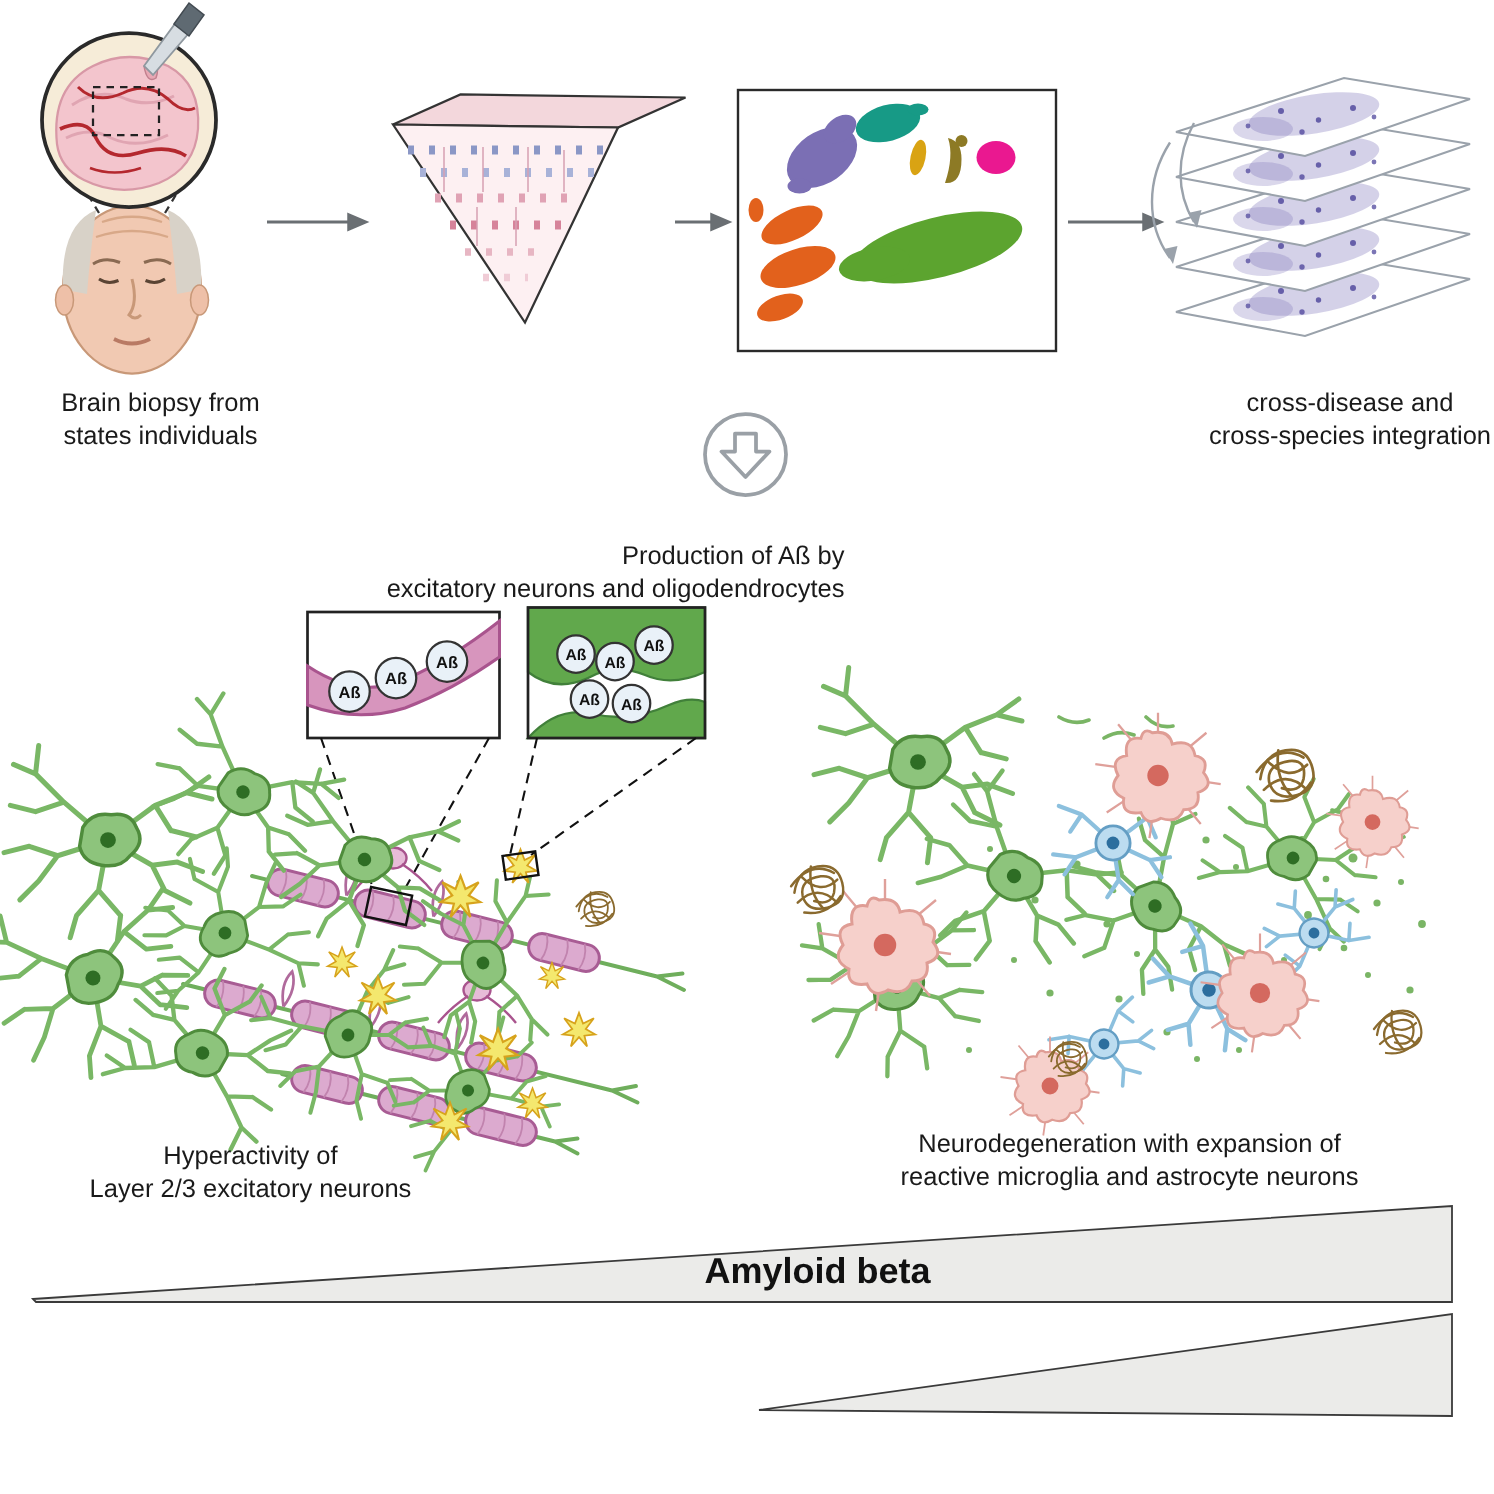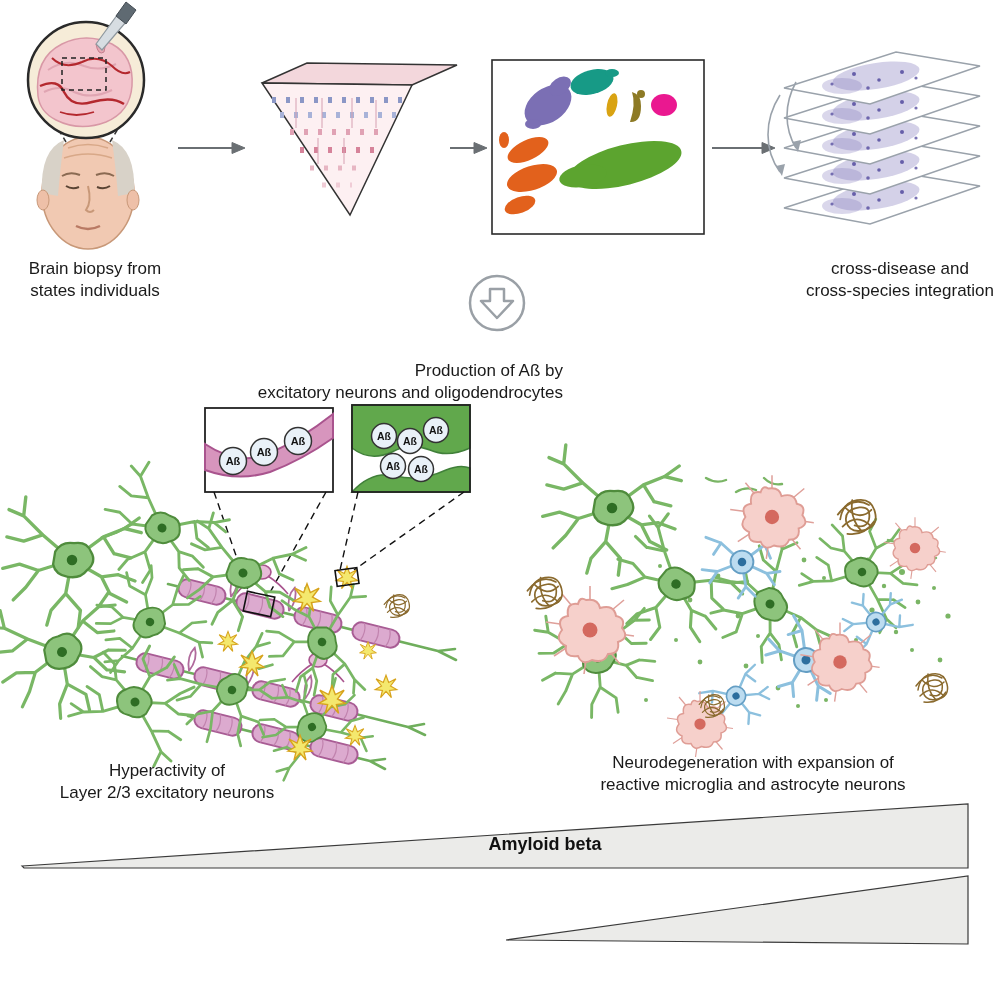--- a/index.html
+++ b/index.html
@@ -1,21 +1,21 @@
 <!DOCTYPE html>
 <html><head>
 <meta charset="utf-8">
 <style>
   html,body{margin:0;padding:0;background:#fff;}
   #canvas{position:relative;width:996px;height:996px;background:#ffffff;overflow:hidden;
           font-family:"Liberation Sans",sans-serif;color:#1a1a1a;}
   #art{position:absolute;left:0;top:0;}
   .caption{position:absolute;text-align:center;font-size:17px;line-height:22px;color:#1a1a1a;}
   .caption span{display:block;}
-  .wedge-label{position:absolute;text-align:center;font-size:18px;font-weight:bold;color:#111;}
+  .wedge-label{position:absolute;text-align:center;font-size:24px;font-weight:bold;color:#111;}
   svg text{font-family:"Liberation Sans",sans-serif;}
 </style>
 </head>
 <body>
 
 <div id="canvas">
 
 <svg id="art" width="996" height="996" viewBox="0 0 996 996">
   <defs>
     <g id="neuron">
@@ -360,21 +360,21 @@
     <use href="#tangle" transform="translate(857,517) scale(1.2)"></use>
     <use href="#tangle" transform="translate(545,593) scale(1.1)"></use>
     <use href="#tangle" transform="translate(932,688)"></use>
     <use href="#tangle" transform="translate(712,706) scale(0.8)"></use>
   </g>
 
   <polygon points="22,866 968,804 968,868 24,868" fill="#ebebe9" stroke="#3a3a3a" stroke-width="1.2"></polygon>
   <polygon points="506,940 968,876 968,944" fill="#ebebe9" stroke="#3a3a3a" stroke-width="1.2"></polygon>
 </svg>
 
-<div class="caption" style="left:0;top:258px;width:190px;">
+<div class="caption" style="left:12px;top:258px;width:190px;">
   <span>Brain biopsy from</span>
   <span>states individuals</span>
 </div>
 
 <div class="caption" style="left:772px;top:258px;width:256px;">
   <span>cross-disease and</span>
   <span>cross-species integration</span>
 </div>
 
 <div class="caption" style="left:203px;top:360px;width:360px;text-align:right;">

